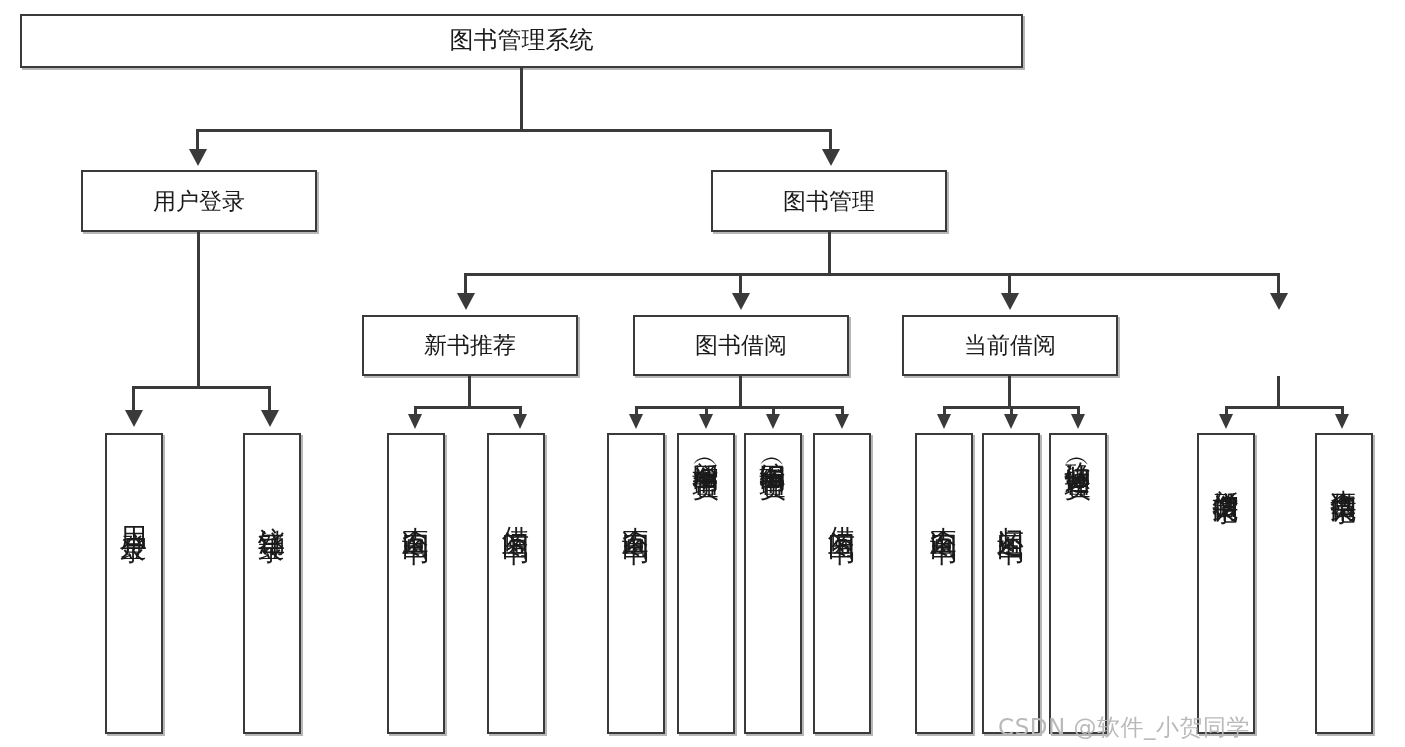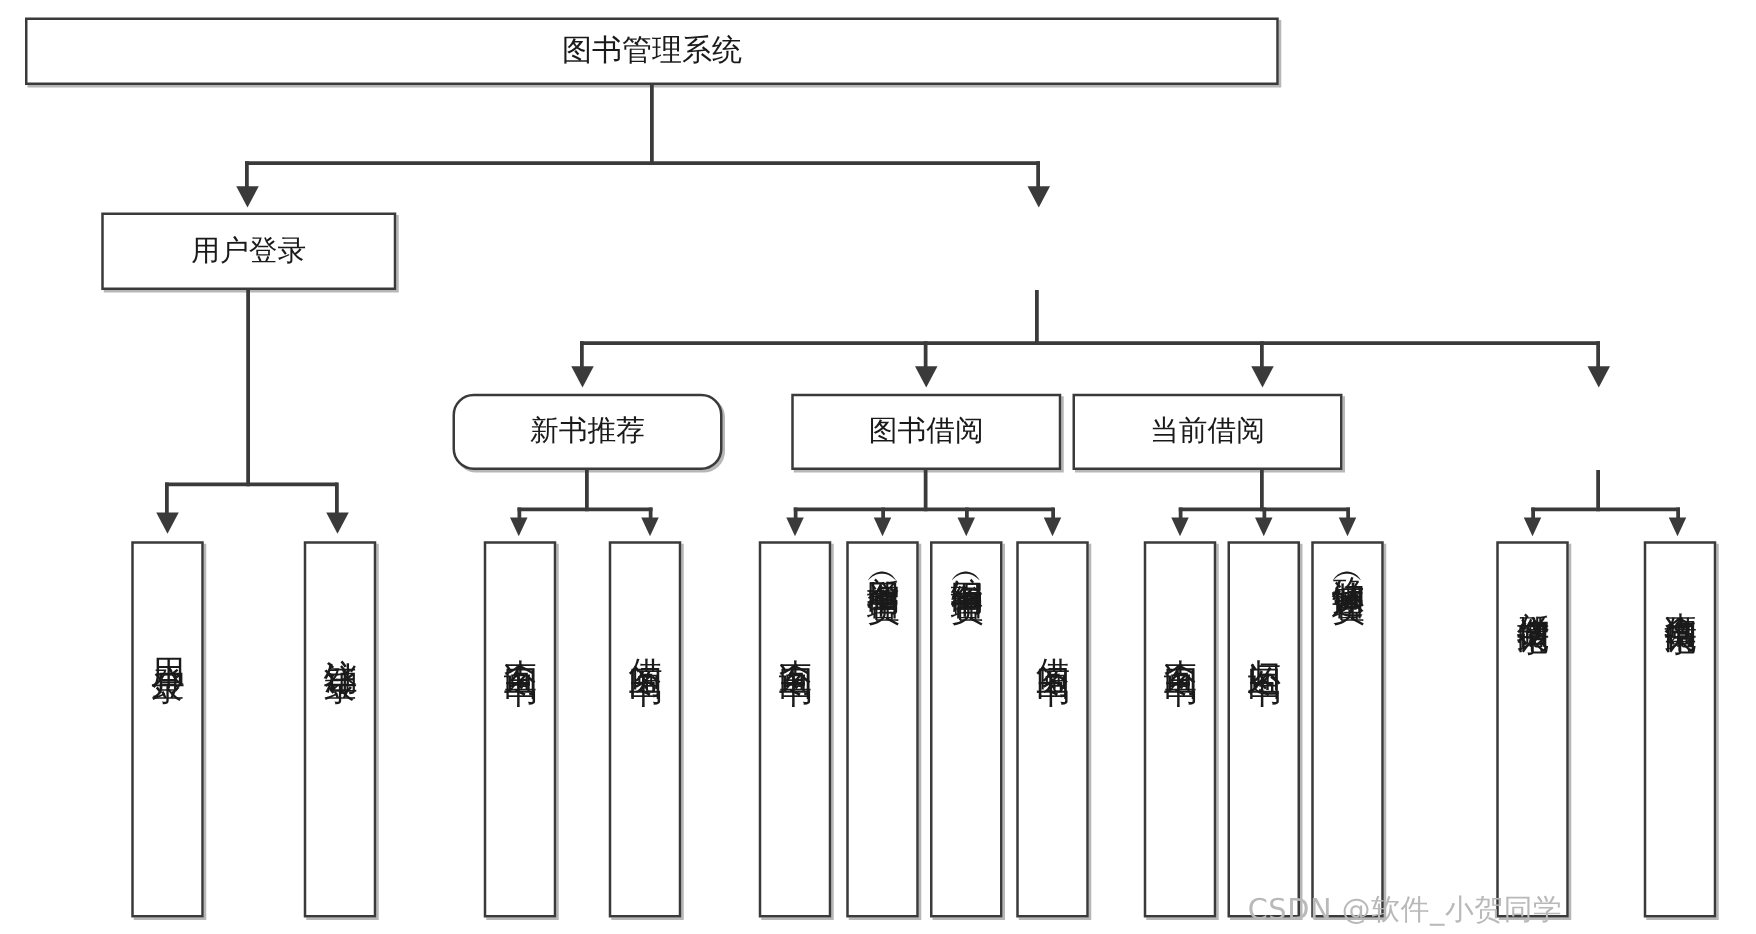--- a/index.html
+++ b/index.html
@@ -94,46 +94,49 @@
 
   <div class="vline" style="left:196px;top:129px;height:22px;"></div>
   <div class="arrow" style="left:189px;top:149px;"></div>
   <div class="vline" style="left:829px;top:129px;height:22px;"></div>
   <div class="arrow" style="left:822px;top:149px;"></div>
 
   <div class="box h" style="left:81px;top:170px;width:236px;height:62px;">
     <span class="label">用户登录</span>
   </div>
 
+  <div class="box h" style="left:711px;top:170px;width:236px;height:62px;">
+    <span class="label">图书管理</span>
+  </div>
 
   <div class="vline" style="left:197px;top:232px;height:157px;"></div>
   <div class="hline" style="left:132px;top:386px;width:138px;"></div>
   <div class="vline" style="left:132px;top:386px;height:26px;"></div>
   <div class="arrow" style="left:125px;top:410px;"></div>
   <div class="vline" style="left:268px;top:386px;height:26px;"></div>
   <div class="arrow" style="left:261px;top:410px;"></div>
 
   <div class="vline" style="left:828px;top:232px;height:44px;"></div>
   <div class="hline" style="left:464px;top:273px;width:816px;"></div>
   <div class="vline" style="left:464px;top:273px;height:22px;"></div>
   <div class="arrow" style="left:457px;top:293px;"></div>
   <div class="vline" style="left:739px;top:273px;height:22px;"></div>
   <div class="arrow" style="left:732px;top:293px;"></div>
   <div class="vline" style="left:1008px;top:273px;height:22px;"></div>
   <div class="arrow" style="left:1001px;top:293px;"></div>
   <div class="vline" style="left:1277px;top:273px;height:22px;"></div>
   <div class="arrow" style="left:1270px;top:293px;"></div>
 
-  <div class="box h" style="left:362px;top:315px;width:216px;height:61px;border-radius:17px;">
+  <div class="box h" style="left:362px;top:315px;width:216px;height:61px;">
     <span class="label">新书推荐</span>
   </div>
   <div class="box h" style="left:633px;top:315px;width:216px;height:61px;">
     <span class="label">图书借阅</span>
   </div>
-  <div class="box h" style="left:858px;top:315px;width:216px;height:61px;">
+  <div class="box h" style="left:902px;top:315px;width:216px;height:61px;">
     <span class="label">当前借阅</span>
   </div>
 
   <div class="vline" style="left:468px;top:376px;height:33px;"></div>
   <div class="hline" style="left:414px;top:406px;width:108px;"></div>
   <div class="vline" style="left:414px;top:406px;height:10px;"></div>
   <div class="arrow thin" style="left:408px;top:414px;"></div>
   <div class="vline" style="left:519px;top:406px;height:10px;"></div>
   <div class="arrow thin" style="left:513px;top:414px;"></div>
 

